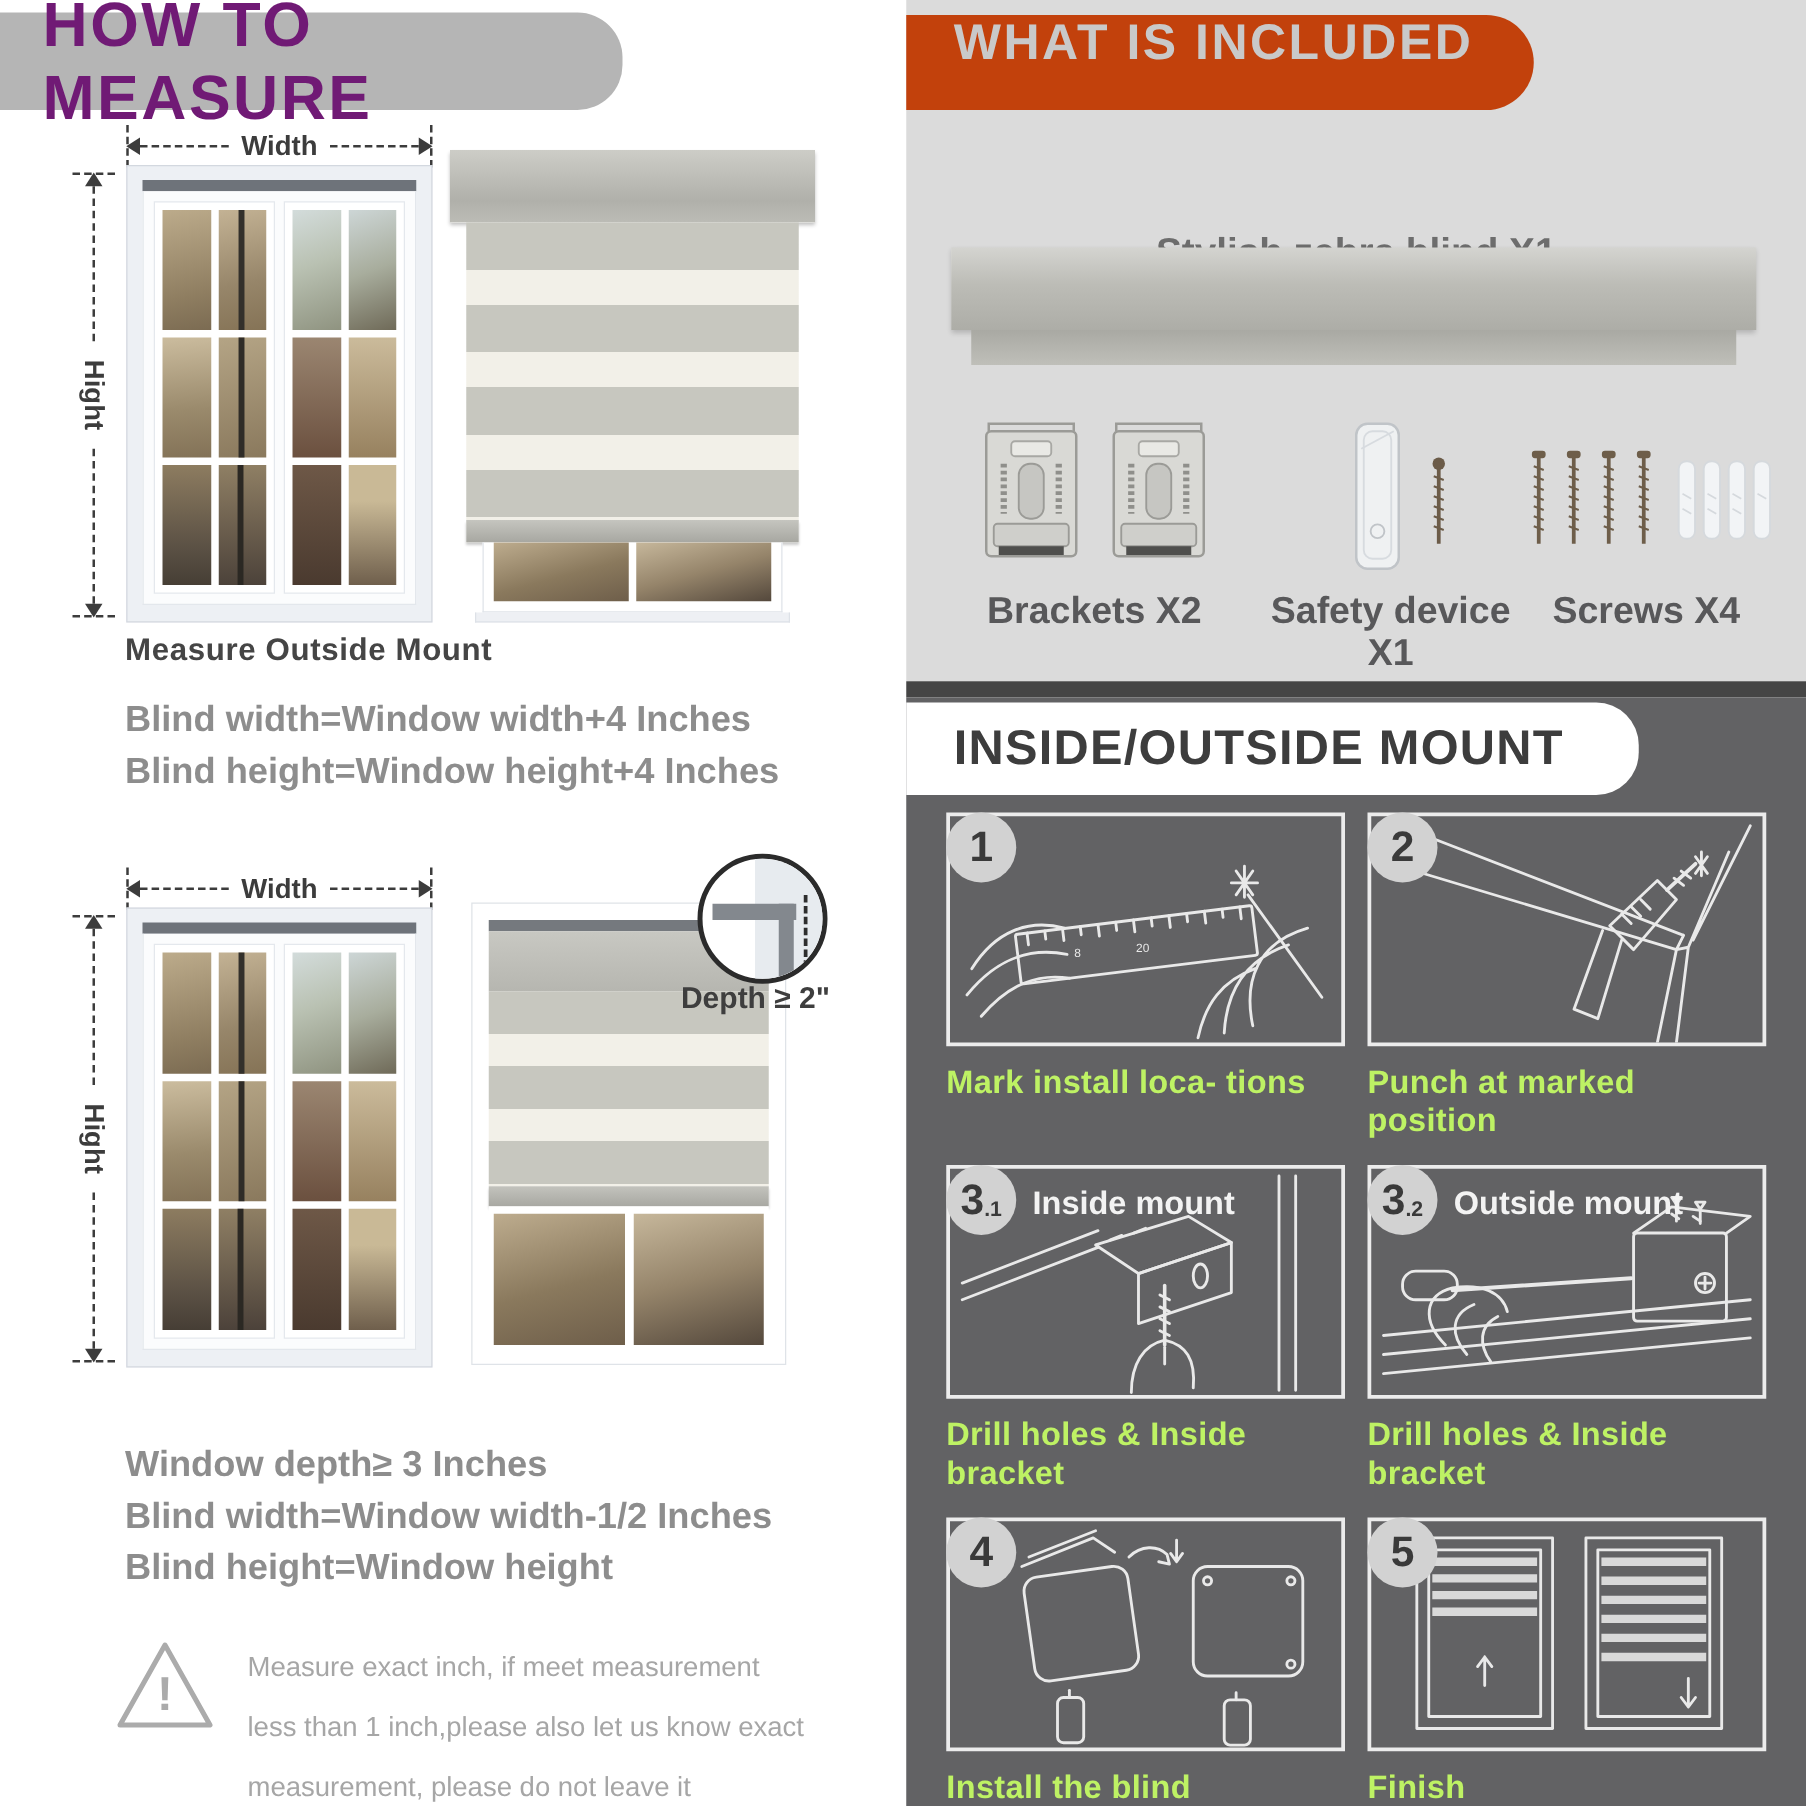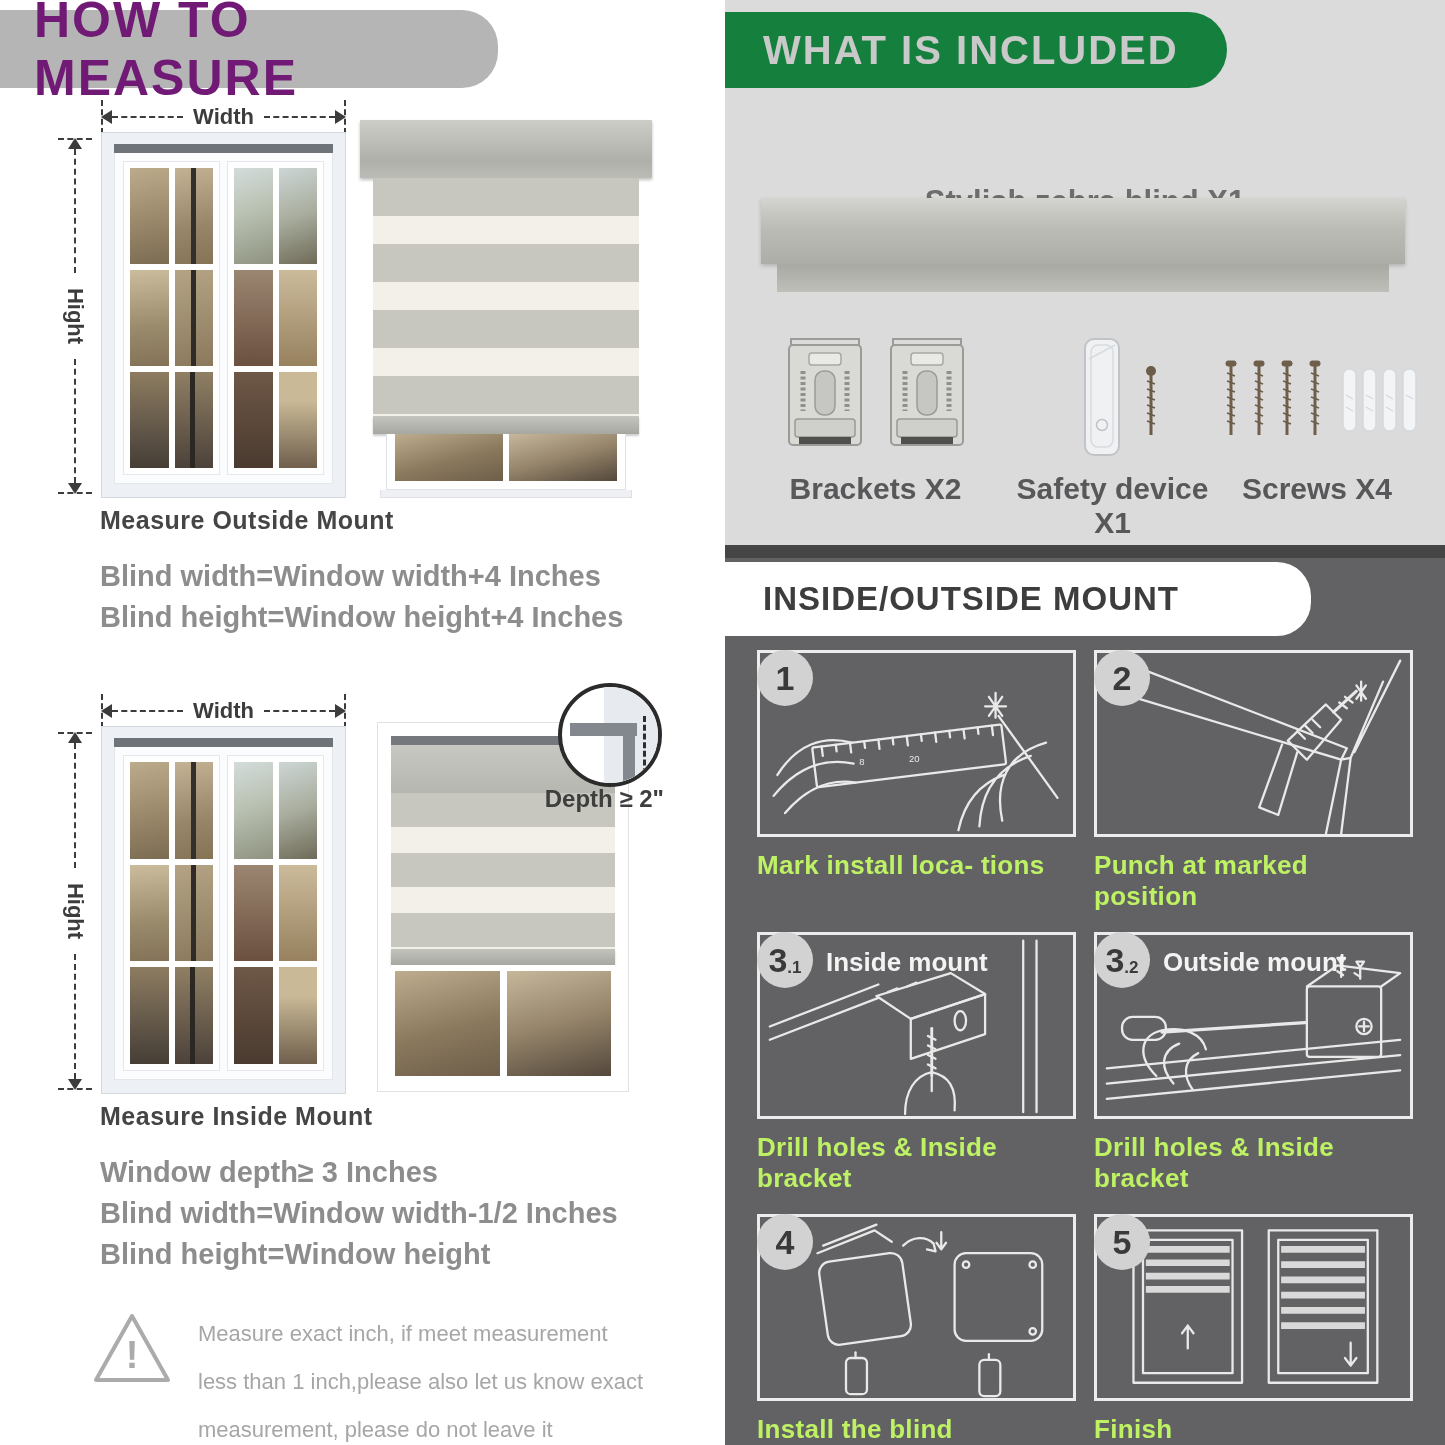--- a/index.html
+++ b/index.html
@@ -86,40 +86,40 @@
   .depth-label { position:absolute; right:-36px; top:62px; font-size:24px; font-weight:bold; color:#3e3e3e; white-space:nowrap; z-index:3; }
 
   .sec-title { position:absolute; font-size:25px; font-weight:bold; color:#454545; letter-spacing:.5px; }
   .sec-lines { position:absolute; font-size:29px; font-weight:bold; color:#8d8d8d; line-height:41px; }
 
   .warning { position:absolute; left:90px; top:1310px; width:570px; display:flex; gap:24px; align-items:flex-start; }
   .warning-text { font-size:22px; color:#a6a6a6; line-height:48px; width:450px; }
 
   
   .rt { position:absolute; left:725px; top:0; width:720px; height:545px; background:#dbdbdb; }
-  .band-inc { position:absolute; left:0; top:12px; width:502px; height:76px; background:#15803d;
-    border-radius:0 38px 38px 0; display:flex; align-items:center; }
+  .band-inc { position:absolute; left:0; top:12px; width:502px; height:76px; background:#c2410c;
+    border-radius:0 38px 38px 0; display:flex; align-items:flex-start; }
   .band-inc span { color:#c9c9c9; font-size:40px; font-weight:bold; letter-spacing:2px; padding-left:38px; }
   .blind-name { position:absolute; left:0; right:0; top:136px; text-align:center; font-size:31px; font-weight:bold; color:#6d6d6d;margin-top:48px; }
   .rail1 { position:absolute; left:36px; right:40px; top:198px; height:66px;
     background:linear-gradient(180deg,#d4d4d0 0%,#bcbcb6 45%,#adada7 100%); box-shadow:0 2px 4px rgba(0,0,0,.18); }
   .rail2 { position:absolute; left:52px; right:56px; top:264px; height:28px;
     background:linear-gradient(180deg,#a9a9a3,#bfbfb9); }
   .item { position:absolute; top:335px; text-align:center; }
   .item-brackets { left:38px; width:225px; }
   .item-safety { left:280px; width:215px; }
   .item-screws { left:478px; width:228px; }
   .item svg { display:block; margin:0 auto; }
   .item-label { margin-top:12px; font-size:30px; font-weight:bold; color:#58585a; }
 
   .divider { position:absolute; left:725px; top:545px; width:720px; height:13px; background:#454545; }
   .mount { position:absolute; left:725px; top:558px; width:720px; height:887px; background:#626264; }
   .band-mnt { position:absolute; left:0; top:4px; width:586px; height:74px; background:#ffffff;
     border-radius:0 34px 34px 0; display:flex; align-items:center; }
-  .band-mnt span { color:#3d3d3d; font-size:33px; font-weight:bold; letter-spacing:1px; padding-left:38px; }
+  .band-mnt span { color:#3d3d3d; font-size:39px; font-weight:bold; letter-spacing:1px; padding-left:38px; }
   .steps { position:absolute; left:32px; top:92px; width:656px; display:grid;
     grid-template-columns:1fr 1fr; column-gap:18px; row-gap:20px; }
   .step-box { height:187px; border:3px solid #ececec; position:relative; }
   .badge { position:absolute; left:-3px; top:-3px; width:56px; height:56px; border-radius:50%;
     background:#d2d2d2; color:#3a3a3a; font-weight:bold; font-size:34px;
     display:flex; align-items:center; justify-content:center; z-index:2; }
   .badge .sub { font-size:17px; margin-top:16px; }
   .step-title { position:absolute; left:66px; top:12px; color:#f3f3f3; font-weight:bold; font-size:26px; z-index:2; }
   .illus { position:absolute; inset:0; width:100%; height:100%; }
   .art { stroke:#e9e9e9; fill:none; stroke-width:2.4; stroke-linecap:round; stroke-linejoin:round; }
@@ -252,21 +252,20 @@
     <div class="b2-recess"></div>
     <div class="b2-cassette"></div>
     <div class="b2-fabric"></div>
     <div class="b2-rail"></div>
     <div class="b2-window">
       <div class="pane ph-a"></div>
       <div class="pane ph-b"></div>
     </div>
   </div>
 
-  <div class="sec-title" style="left:100px; top:1102px;">Measure Inside Mount</div>
   <div class="sec-lines" style="left:100px; top:1152px;">
     <div>Window depth≥ 3 Inches</div>
     <div>Blind width=Window width-1/2 Inches</div>
     <div>Blind height=Window height</div>
   </div>
 
   <div class="warning">
     <svg width="84" height="78" viewBox="0 0 84 78">
       <path d="M42,6 L78,70 L6,70 Z" fill="none" stroke="#ababab" stroke-width="4" stroke-linejoin="round"></path>
       <text x="42" y="58" text-anchor="middle" font-size="38" font-weight="bold" fill="#ababab" font-family="Liberation Sans, sans-serif">!</text>

